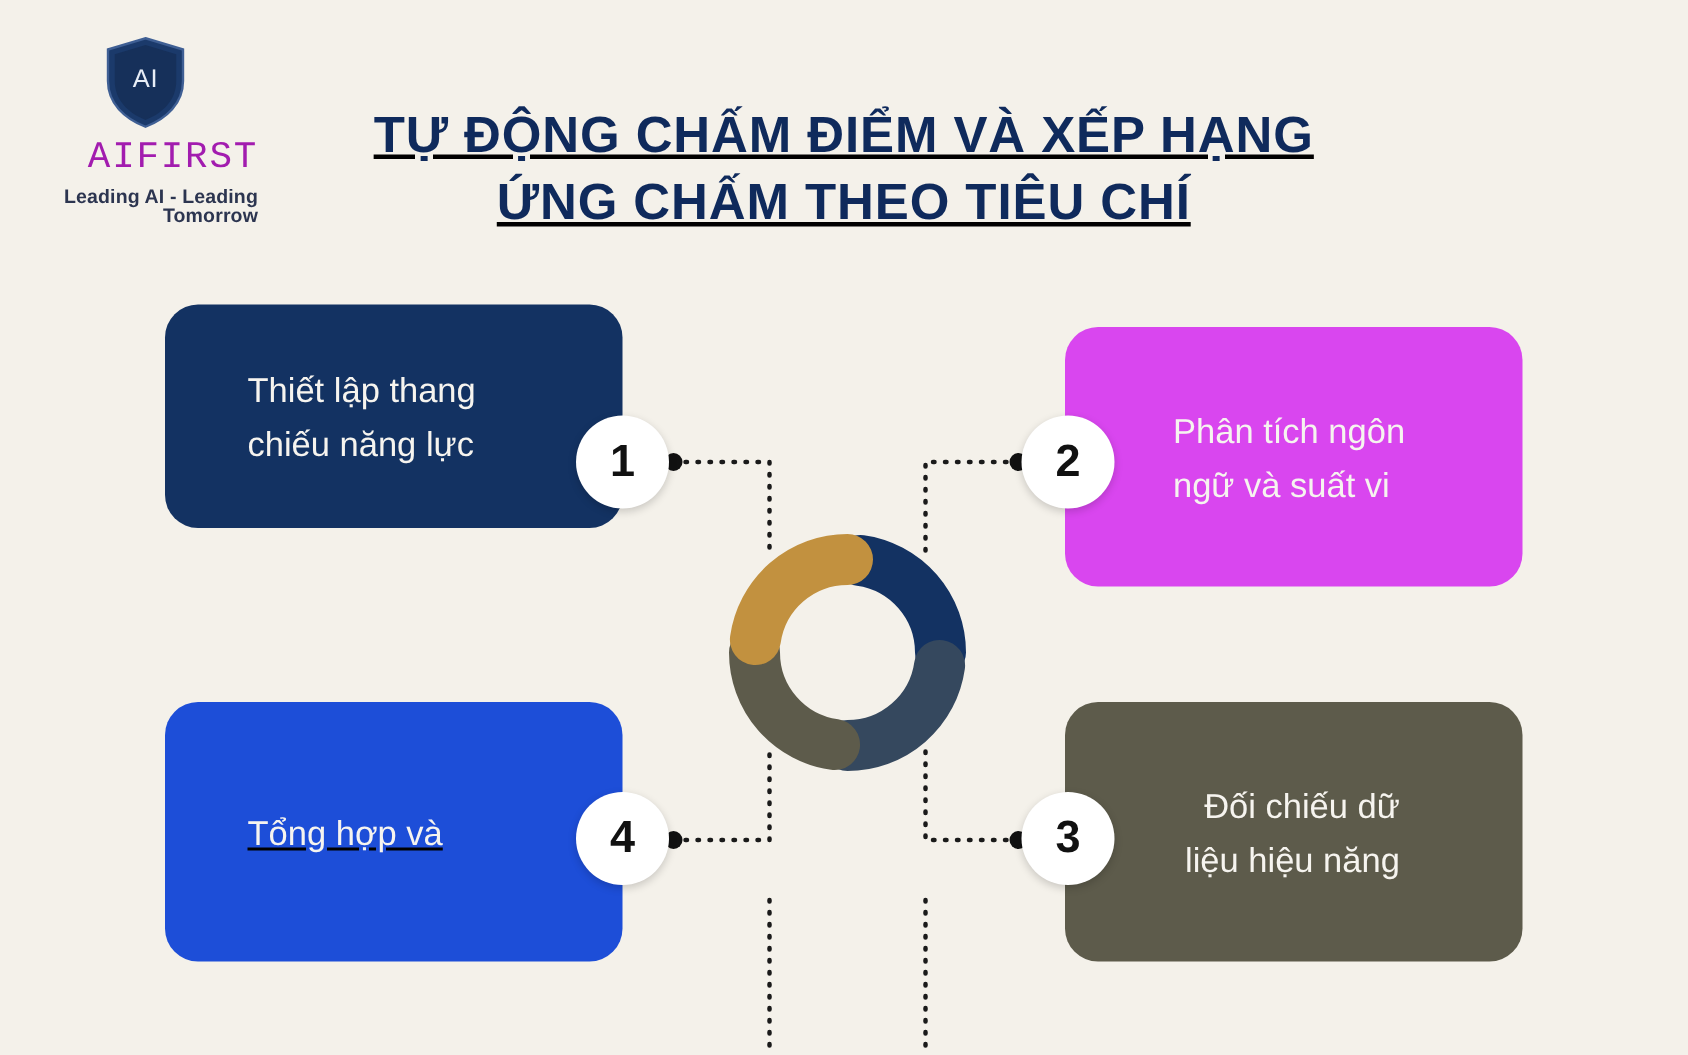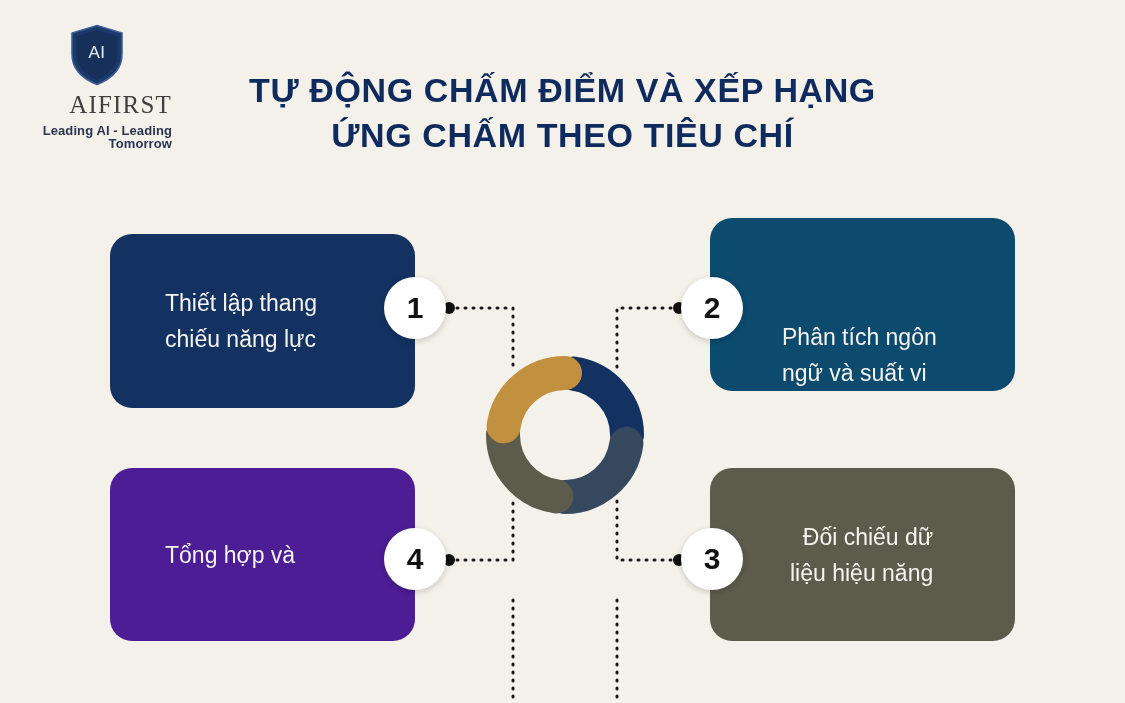--- a/index.html
+++ b/index.html
@@ -28,44 +28,45 @@
     width: 150px;
     text-align: right;
   }
   .logo-shield {
     width: 56px;
     height: 62px;
     margin: 0 auto 6px auto;
     display: block;
   }
   .logo-word {
-    font-family: Liberation Serif, serif;
+    font-family: Liberation Mono, monospace;
     font-size: 25px;
     letter-spacing: 1.2px;
-    color: #404040;
+    color: #a21caf;
     font-weight: 400;
     line-height: 1;
     margin-bottom: 7px;
   }
   .logo-tagline {
     font-family: "Liberation Sans", sans-serif;
     font-size: 13px;
     font-weight: bold;
     color: #2c3550;
     letter-spacing: 0.1px;
     line-height: 1;
   }
 
   
   .title-block {
     position: absolute;
     left: 195px;
     top: 68px;
     width: 735px;
     text-align: center;
+    text-decoration: underline;
   }
   .title-line {
     font-family: "Liberation Sans", sans-serif;
     font-weight: bold;
     font-size: 34px;
     letter-spacing: 0.6px;
     color: #0f2a5c;
     line-height: 45px;
     white-space: nowrap;
   }
@@ -80,22 +81,22 @@
   }
   .card-text {
     font-family: "Liberation Sans", sans-serif;
     font-size: 23px;
     line-height: 36px;
     color: #f6f4ef;
     font-weight: 400;
   }
 
   #card-1 {
-    left: 110px; top: 234px;
-    width: 305px; height: 174px;
+    left: 110px; top: 203px;
+    width: 305px; height: 149px;
     background: #133262;
     padding-left: 55px;
     padding-right: 30px;
   }
   #card-2 {
     left: 710px; top: 218px;
     width: 305px; height: 173px;
     background: #35485e;
     padding-left: 72px;
     padding-right: 24px;
@@ -199,35 +200,35 @@
     <line x1="617" y1="600" x2="617" y2="703" stroke="#1a1a1a" stroke-width="3" stroke-dasharray="1 7" stroke-linecap="round"></line>
   </svg>
 
   <div class="card" id="card-1" style="background: rgb(19, 50, 98);">
     <div>
       <div class="card-text">Thiết lập thang</div>
       <div class="card-text">chiếu năng lực</div>
     </div>
   </div>
 
-  <div class="card" id="card-2" style="background: #0c4a6e; align-items: flex-end;">
+  <div class="card" id="card-2" style="background: #d946ef;">
     <div>
       <div class="card-text">Phân tích ngôn</div>
       <div class="card-text">ngữ và suất vi</div>
     </div>
   </div>
 
   <div class="card" id="card-3" style="background: rgb(93, 91, 75);">
     <div>
       <div class="card-text">Đối chiếu dữ</div>
       <div class="card-text">liệu hiệu năng</div>
     </div>
   </div>
 
-  <div class="card" id="card-4" style="background: #4c1d95;">
+  <div class="card" id="card-4" style="background: #1d4ed8; text-decoration: underline;">
     <div>
       <div class="card-text">Tổng hợp và</div>
     </div>
   </div>
 
   <div class="badge" id="badge-1">1</div>
   <div class="badge" id="badge-2">2</div>
   <div class="badge" id="badge-3">3</div>
   <div class="badge" id="badge-4">4</div>
 

